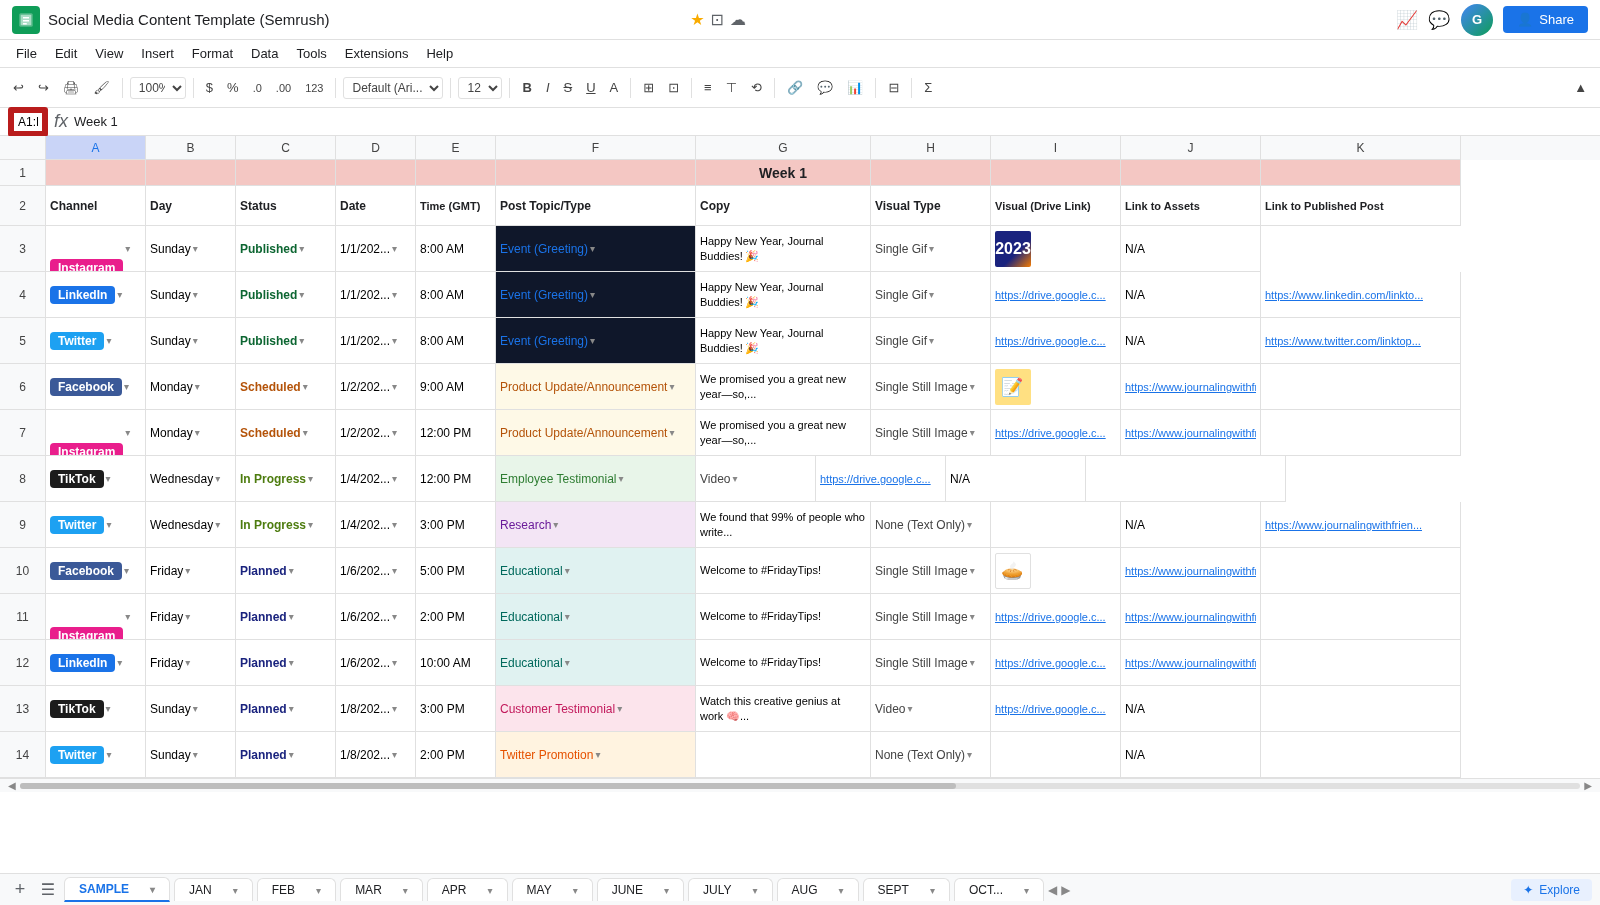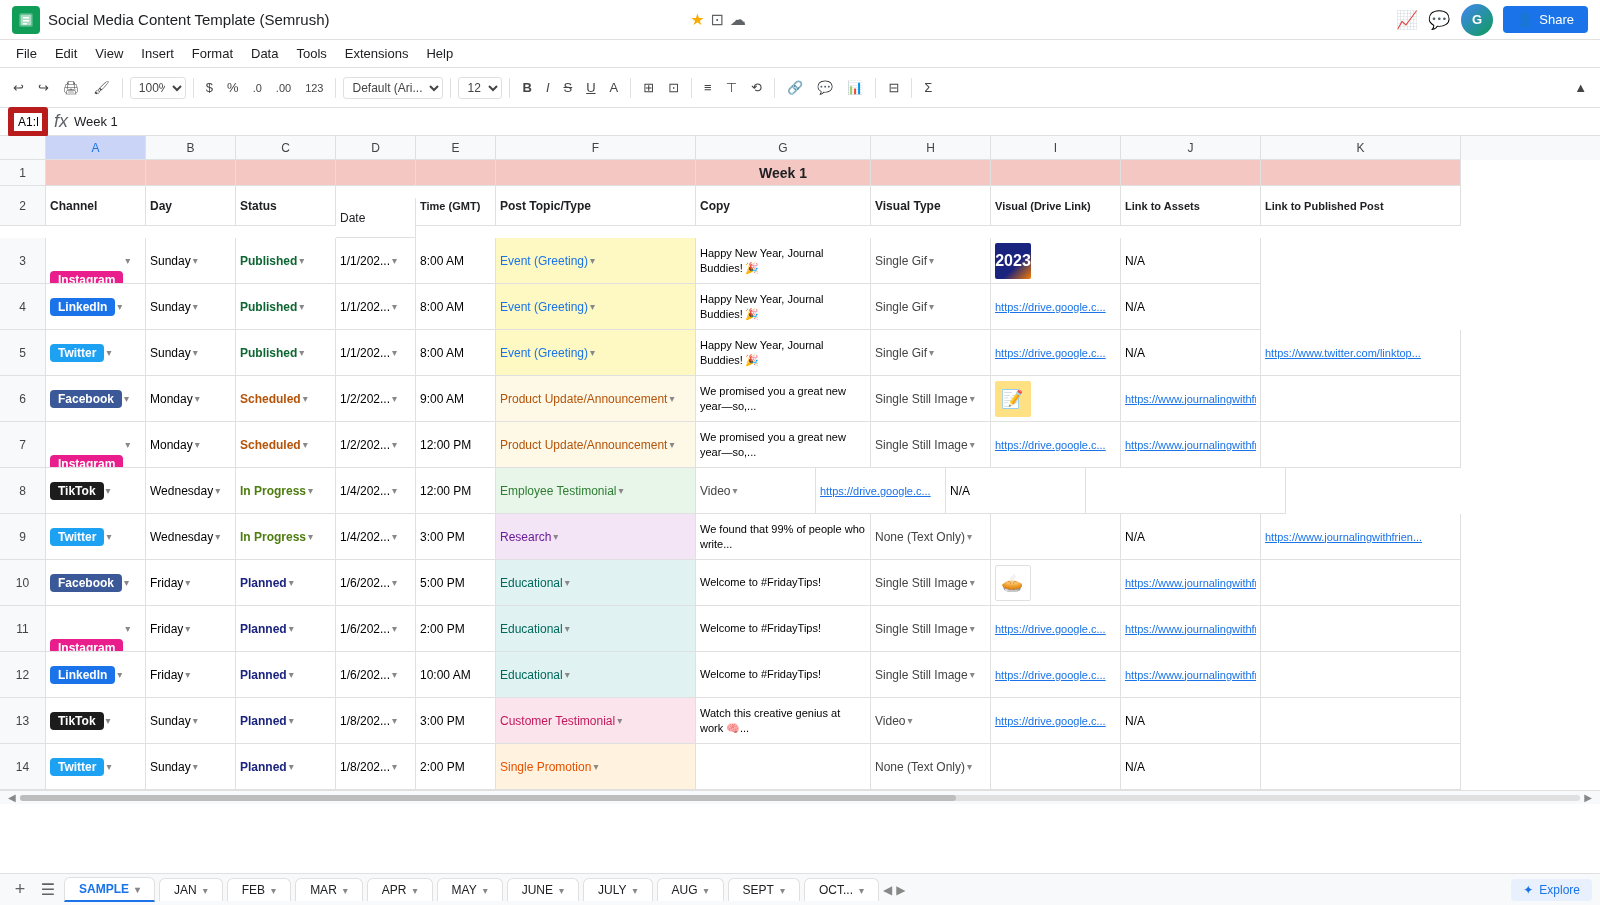--- a/index.html
+++ b/index.html
@@ -71,21 +71,21 @@
     .ch-facebook { background: #3b5998; }
     .ch-tiktok { background: #1c1c1c; }
 
     
     .status-published { color: #0d6632; font-weight: bold; }
     .status-scheduled { color: #b45309; font-weight: bold; }
     .status-inprogress { color: #4d7c0f; font-weight: bold; }
     .status-planned { color: #1a237e; font-weight: bold; }
 
     
-    .type-event { background: #fef9c3; color: #1a73e8; }
+    .type-event { background: #0f172a; color: #1a73e8; }
     .type-product { background: #fef9e7; color: #b45309; }
     .type-employee { background: #e8f5e9; color: #2e7d32; }
     .type-research { background: #f3e5f5; color: #6a1b9a; }
     .type-educational { background: #e0f2f1; color: #00695c; }
     .type-customer { background: #fce4ec; color: #c2185b; }
     .type-product-promo { background: #fff3e0; color: #e65100; }
 
     
     .visual-type { color: #444; font-size: 12px; }
 
@@ -95,21 +95,21 @@
     
     .dd-arrow { color: #888; font-size: 10px; margin-left: 2px; }
     .thumb-2023 { background: linear-gradient(135deg, #1a237e 60%, #f57c00); color: #fff; font-size: 10px; font-weight: bold; display: flex; align-items: center; justify-content: center; width: 36px; height: 36px; border-radius: 2px; }
     .thumb-sticky { background: #ffe082; width: 36px; height: 36px; border-radius: 2px; display: flex; align-items: center; justify-content: center; font-size: 18px; }
     .thumb-chart { background: #fff; width: 36px; height: 36px; border-radius: 2px; border: 1px solid #e0e0e0; display: flex; align-items: center; justify-content: center; font-size: 18px; }
 
     
     #bottom-bar { display: flex; align-items: center; height: 32px; background: #f8f9fa; border-top: 1px solid #e0e0e0; padding: 0 8px; gap: 4px; overflow-x: auto; }
     .add-sheet-btn { width: 24px; height: 24px; border: none; background: transparent; cursor: pointer; font-size: 18px; color: #5f6368; display: flex; align-items: center; justify-content: center; }
     .sheet-menu-btn { width: 24px; height: 24px; border: none; background: transparent; cursor: pointer; font-size: 16px; color: #5f6368; }
-    .sheet-tab { padding: 4px 14px; border-radius: 6px 6px 0 0; font-size: 12px; cursor: pointer; border: 1px solid #e0e0e0; border-bottom: none; background: #fff; color: #202124; white-space: nowrap; display: flex; align-items: center; gap: 6px; }
+    .sheet-tab { padding: 4px 14px; border-radius: 6px 6px 0 0; font-size: 12px; cursor: pointer; border: 1px solid #e0e0e0; border-bottom: none; background: #fff; color: #202124; white-space: nowrap; display: flex; align-items: center; gap: 21px; }
     .sheet-tab.active { background: #fff; border-bottom: 2px solid #1a73e8; color: #1a73e8; font-weight: bold; }
     .sheet-tab-arrow { font-size: 10px; color: #888; }
     #explore-btn { margin-left: auto; display: flex; align-items: center; gap: 6px; background: #e8f0fe; border: none; border-radius: 4px; padding: 4px 12px; font-size: 12px; color: #1a73e8; cursor: pointer; }
 
     
     .col-a { width: 100px; min-width: 100px; }
     .col-b { width: 90px; min-width: 90px; }
     .col-c { width: 100px; min-width: 100px; }
     .col-d { width: 80px; min-width: 80px; }
     .col-e { width: 80px; min-width: 80px; }
@@ -254,21 +254,21 @@
       <div class="row-num">2</div>
       <div class="cell col-a" style="font-weight:bold;">
           <span>Channel</span>
         </div>
       <div class="cell col-b" style="font-weight:bold;">
           <span>Day</span>
         </div>
       <div class="cell col-c" style="font-weight:bold;">
           <span>Status</span>
         </div>
-      <div class="cell col-d" style="font-weight:normal;margin-top:12px;">
+      <div class="cell col-d" style="font-weight:bold;">
           <span>Date</span>
         </div>
       <div class="cell col-e" style="font-weight:bold;font-size:11px;">
           <span>Time (GMT)</span>
         </div>
       <div class="cell col-f" style="font-weight:bold;">
           <span>Post Topic/Type</span>
         </div>
       <div class="cell col-g" style="font-weight:bold;">
           <span>Copy</span>
@@ -360,20 +360,23 @@
     <div class="cell col-h">
       <span class="visual-type">Single Gif</span>
       <span class="dd-arrow">▾</span>
     </div>
     <div class="cell col-i">
       <span class="link-cell">https://drive.google.c...</span>
     </div>
     <div class="cell col-j">
       <span>N/A</span>
     </div>
+    <div class="cell col-k">
+      <span class="link-cell">https://www.linkedin.com/linkto...</span>
+    </div>
   </div>
         <div class="sheet-row data-row">
     <div class="row-num">5</div>
     <div class="cell col-a">
       <span class="channel-pill ch-twitter">Twitter</span>
       <span class="dd-arrow">▾</span>
     </div>
     <div class="cell col-b">
       <span>Sunday</span>
       <span class="dd-arrow">▾</span>
@@ -758,21 +761,21 @@
       <span class="dd-arrow">▾</span>
     </div>
     <div class="cell col-d">
       <span>1/8/202...</span>
       <span class="dd-arrow">▾</span>
     </div>
     <div class="cell col-e">
       <span>2:00 PM</span>
     </div>
     <div class="cell col-f type-product-promo">
-      <span>Single Promotion</span>
+      <span>Twitter Promotion</span>
       <span class="dd-arrow">▾</span>
     </div>
     <div class="cell col-g">
       <span style="font-size:11px;line-height:1.3;"></span>
     </div>
     <div class="cell col-h">
       <span class="visual-type">None (Text Only)</span>
       <span class="dd-arrow">▾</span>
     </div>
     <div class="cell col-i">

